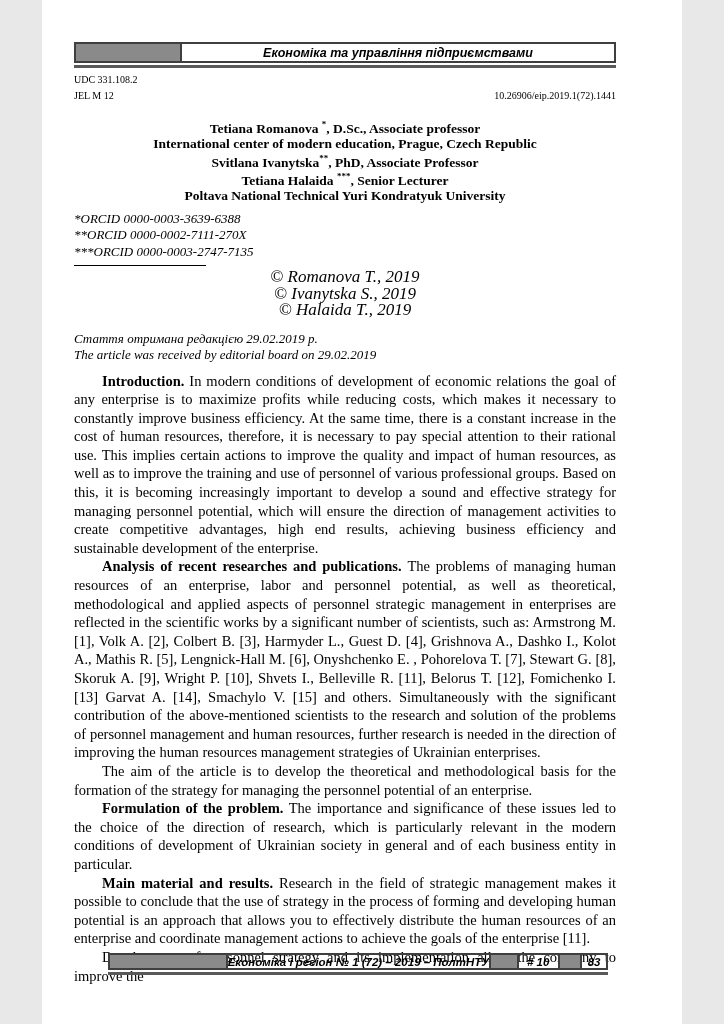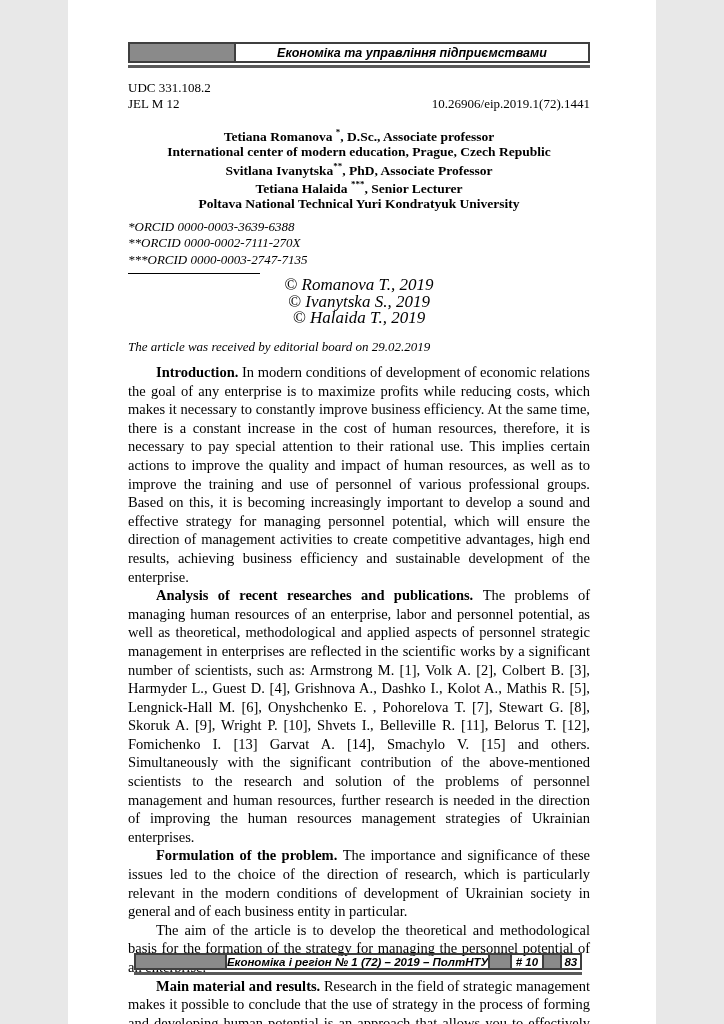--- a/index.html
+++ b/index.html
@@ -1,36 +1,36 @@
 <!DOCTYPE html>
 <html><head>
 <meta charset="utf-8">
 <style>
   html,body { margin:0; padding:0; background:#e8e8e8; }
   .page {
-    width:588px; height:1024px; background:#ffffff; color:#000;
+    width:640px; height:1024px; background:#ffffff; color:#000;
     font-family:"Liberation Serif", serif;
     position:relative; box-sizing:border-box;
-    padding:42px 66px 0 60px;
+    padding:42px 66px 0 32px;
     margin:0 auto;
     overflow:hidden;
   }
 
   
   .band { display:flex; border:2px solid #3f3f3f; height:17px; }
   .band .gray-block { width:104px; background:#8a8a8a; border-right:2px solid #3f3f3f; }
   .band .band-text {
     flex:1; display:flex; align-items:center; justify-content:center;
     font-family:"Liberation Sans", sans-serif; font-weight:bold; font-style:italic;
     font-size:12.5px; white-space:nowrap;
   }
   .thick-rule { height:3px; background:#595959; margin-top:2px; }
 
   
-  .meta { margin-top:12px; font-size:13px; line-height:15.5px; }
+  .meta { margin-top:4px; font-size:10px; line-height:15.5px; }
   .meta-row { display:flex; justify-content:space-between; }
 
   
   .title { margin-top:17px; text-align:center; font-weight:bold; letter-spacing:0.2px; }
   .title .lead { font-size:15px; }
   .title .rest { font-size:12.5px; }
 
   
   .authors { margin-top:14px; text-align:center; font-weight:bold; font-size:13.5px; line-height:15px; }
   .authors sup { font-size:9px; }
@@ -96,28 +96,29 @@
   </div>
 
   <hr class="copy-divider">
   <div class="copyright">
     <div>© Romanova Т., 2019</div>
     <div>© Ivanytska S., 2019</div>
     <div>© Halaida Т., 2019</div>
   </div>
 
   <div class="received">
+    <div>Стаття отримана редакцією 29.02.2019 р.</div>
     <div>The article was received by editorial board on 29.02.2019</div>
   </div>
 
   <div class="body-text">
     <p><b>Introduction. </b><span>In modern conditions of development of economic relations the goal of any enterprise is to maximize profits while reducing costs, which makes it necessary to constantly improve business efficiency. At the same time, there is a constant increase in the cost of human resources, therefore, it is necessary to pay special attention to their rational use. This implies certain actions to improve the quality and impact of human resources, as well as to improve the training and use of personnel of various professional groups. Based on this, it is becoming increasingly important to develop a sound and effective strategy for managing personnel potential, which will ensure the direction of management activities to create competitive advantages, high end results, achieving business efficiency and sustainable development of the enterprise.</span></p>
     <p><b>Analysis of recent researches and publications. </b><span>The problems of managing human resources of an enterprise, labor and personnel potential, as well as theoretical, methodological and applied aspects of personnel strategic management in enterprises are reflected in the scientific works by a significant number of scientists, such as: Armstrong M. [1], Volk A. [2], Colbert B. [3], Harmyder L., Guest D. [4], Grishnova A., Dashko I., Kolot A., Mathis R. [5], Lengnick-Hall M. [6], Onyshchenko E. , Pohorelova T. [7], Stewart G. [8], Skoruk A. [9], Wright P. [10], Shvets I., Belleville R. [11], Belorus T. [12], Fomichenko I. [13] Garvat A. [14], Smachylo V. [15] and others. Simultaneously with the significant contribution of the above-mentioned scientists to the research and solution of the problems of personnel management and human resources, further research is needed in the direction of improving the human resources management strategies of Ukrainian enterprises.</span></p>
+    <p><b></b><span>The aim of the article is to develop the theoretical and methodological basis for the formation of the strategy for managing the personnel potential of an enterprise.</span></p>
     <p><b>Formulation of the problem. </b><span>The importance and significance of these issues led to the choice of the direction of research, which is particularly relevant in the modern conditions of development of Ukrainian society in general and of each business entity in particular.</span></p>
-    <p><b></b><span>The aim of the article is to develop the theoretical and methodological basis for the formation of the strategy for managing the personnel potential of an enterprise.</span></p>
     <p><b>Main material and results. </b><span>Research in the field of strategic management makes it possible to conclude that the use of strategy in the process of forming and developing human potential is an approach that allows you to effectively distribute the human resources of an enterprise and coordinate management actions to achieve the goals of the enterprise [11].</span></p>
     <p><b></b><span>Development of personnel strategy and its implementation allow the company to improve the</span></p>
   </div>
 
   <div class="footer">
     <div class="footer-band">
       <div class="cell fgray first"></div>
       <div class="cell fjournal">Економіка і регіон № 1 (72) – 2019 – ПолтНТУ</div>
       <div class="cell fgray fg2"></div>
       <div class="cell fissue"># 10</div>

